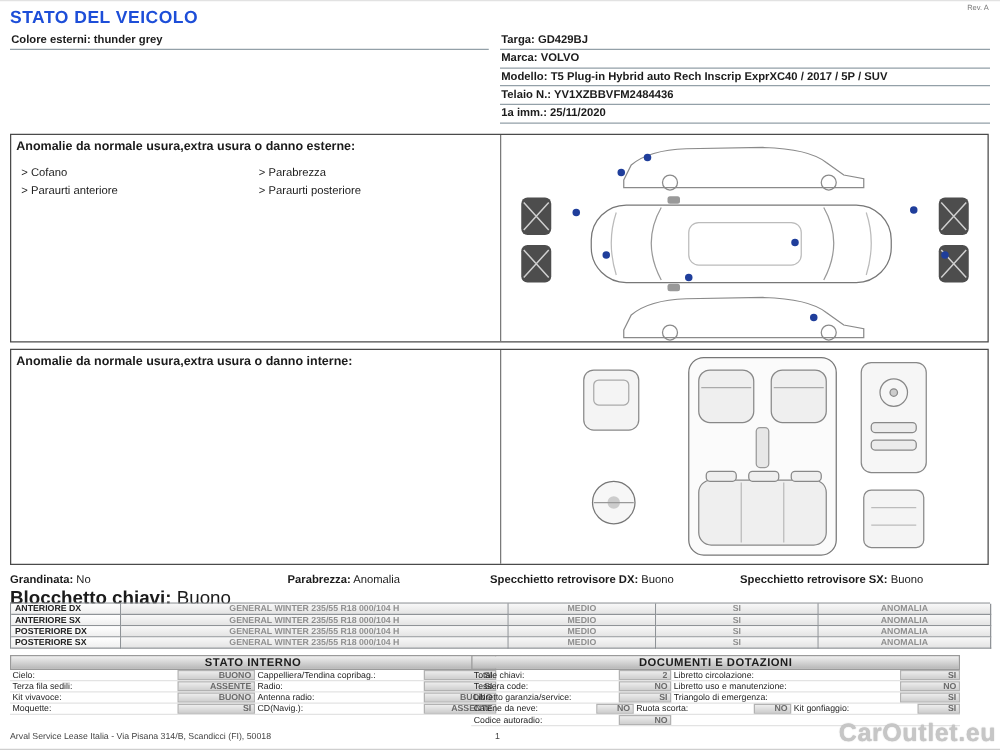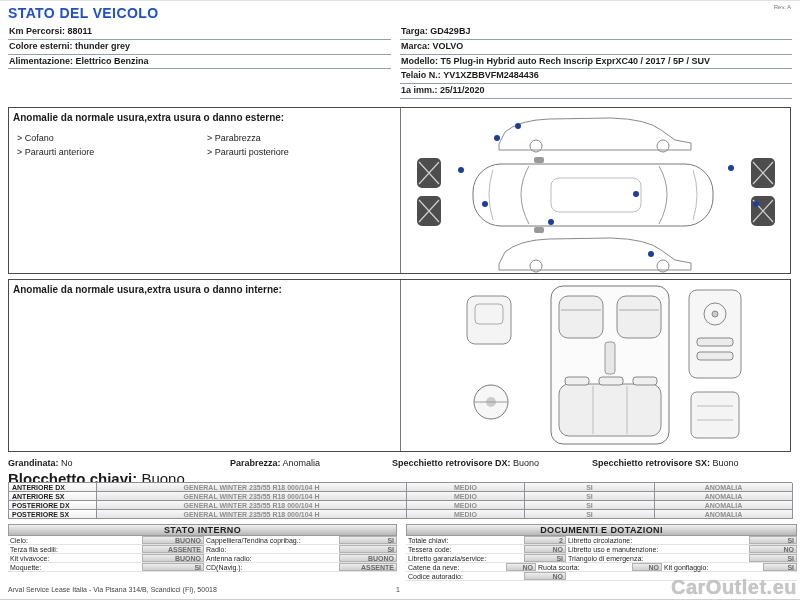--- a/index.html
+++ b/index.html
@@ -40,51 +40,43 @@
   .tyre-table { position: absolute; top: 481px; left: 8px; width: 784px; border-top: 1px solid #8f9397; border-left: 1px solid #8f9397; font-size: 7px; }
   .t-head { display: grid; grid-template-columns: 398px 118px 130px 138px; }
   .t-row  { display: grid; grid-template-columns: 88px 310px 118px 130px 138px; }
   .t-cell { border-right: 1px solid #8f9397; border-bottom: 1px solid #8f9397; display: flex; align-items: center; height: 9px; }
   .t-head .t-cell { height: 11px; justify-content: center; background: linear-gradient(180deg,#d4d4d4,#9c9c9c); color: #f3f3f3; font-weight: bold; font-size: 8px; letter-spacing: .3px; }
   .t-pos { font-weight: bold; color: #222; padding-left: 3px; background: linear-gradient(180deg,#ffffff,#efefef); }
   .t-val { justify-content: center; color: #8f8f8f; font-weight: bold; background: linear-gradient(180deg,#f8f8f8,#e4e4e4); }
 
   .panel { position: absolute; top: 523px; font-size: 7px; }
   #panel-left  { left: 8px;   width: 389px; }
-  #panel-right { left: 406px; width: 391px; }
+  #panel-right { left: 377px; width: 391px; }
   .panel-header { height: 12px; background: linear-gradient(180deg,#f0f0f0,#b7b7b7); border: 1px solid #9a9a9a; display: flex; align-items: center; justify-content: center; font-weight: bold; font-size: 9px; color: #1d1d1d; letter-spacing: .4px; }
   .panel-row { display: flex; height: 9px; align-items: center; border-bottom: 1px solid #e3e3e3; }
   .pp { display: flex; align-items: center; height: 9px; }
   .plbl { padding-left: 2px; color: #1d1d1d; white-space: nowrap; }
   .pval { margin-left: auto; height: 8px; background: linear-gradient(180deg,#ededed,#cfcfcf); border: 1px solid #b2b2b2; color: #6a6a6a; font-weight: bold; text-align: right; padding-right: 2px; line-height: 7px; }
 
   .footer-company { position: absolute; bottom: 6px; left: 8px; font-size: 7px; color: #444; }
   .footer-page { position: absolute; bottom: 6px; left: 396px; font-size: 7px; color: #444; }
   .watermark { position: absolute; bottom: 0px; right: 3px; font-size: 20px; font-weight: bold; color: #c6c6c6; letter-spacing: .5px; text-shadow: 0 0 1px #b0b0b0; }
 </style>
 </head>
 <body>
 
 <div class="page">
 
   <div class="doc-title">STATO DEL VEICOLO</div>
   <div class="rev">Rev. A</div>
 
   <div class="info-col info-left">
     <div class="info-row">
-      <span class="lbl">Km Percorsi:</span>
-      <span class="val">88011</span>
-    </div>
-    <div class="info-row">
       <span class="lbl">Colore esterni:</span>
       <span class="val">thunder grey</span>
-    </div>
-    <div class="info-row">
-      <span class="lbl">Alimentazione:</span>
-      <span class="val">Elettrico Benzina</span>
     </div>
   </div>
 
   <div class="info-col info-right">
     <div class="info-row">
       <span class="lbl">Targa:</span>
       <span class="val">GD429BJ</span>
     </div>
     <div class="info-row">
       <span class="lbl">Marca:</span>

